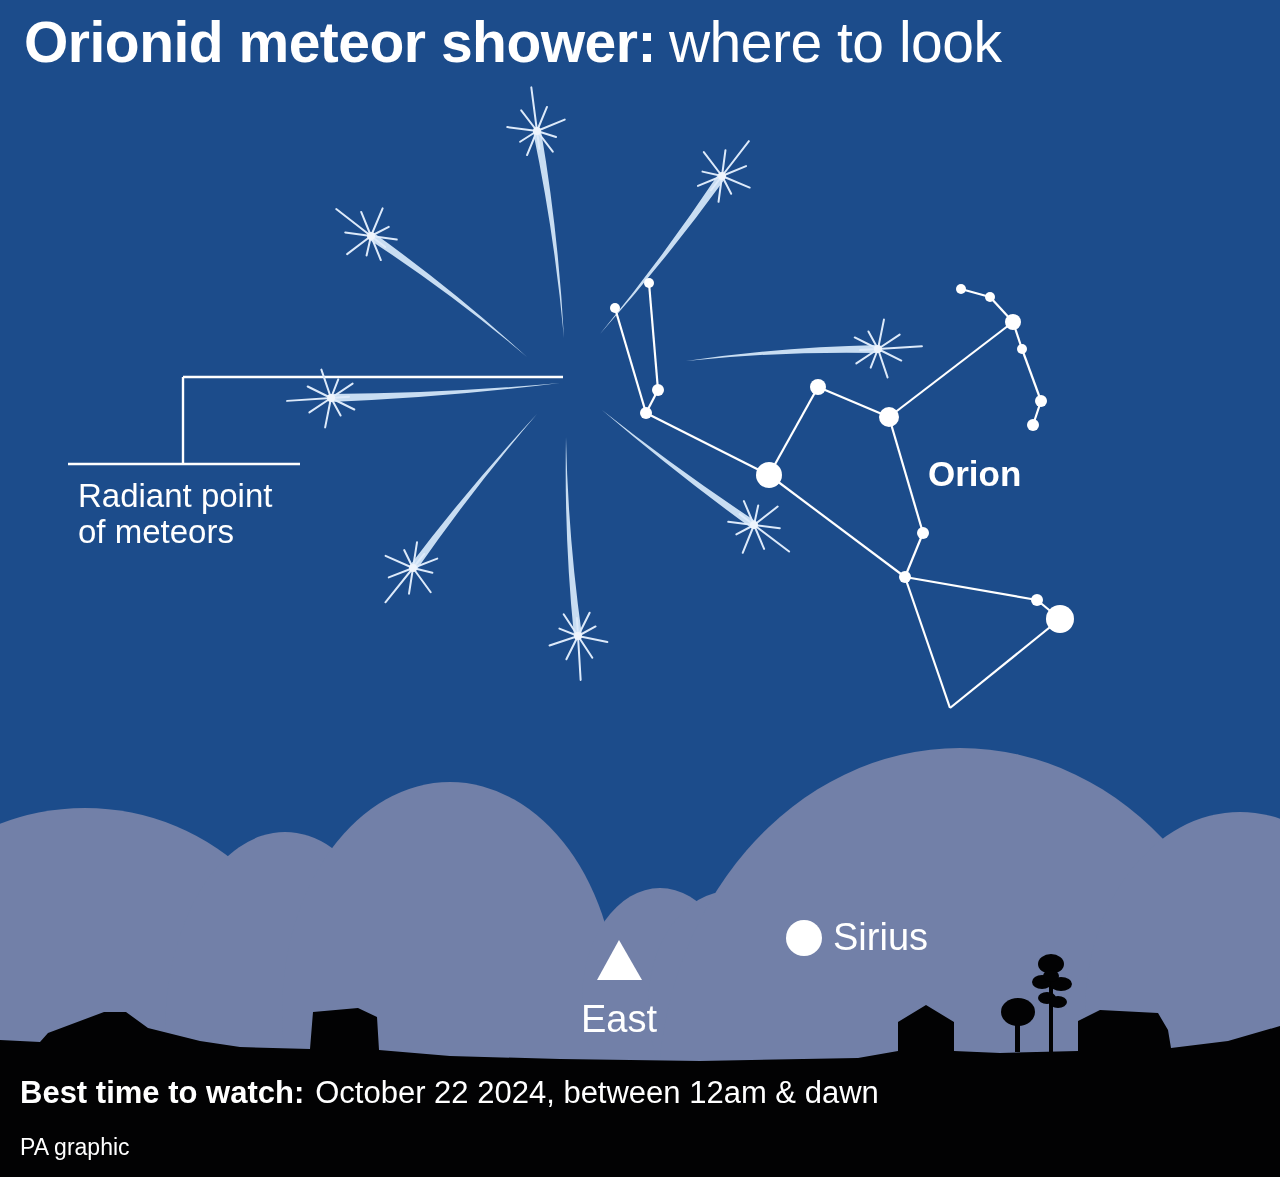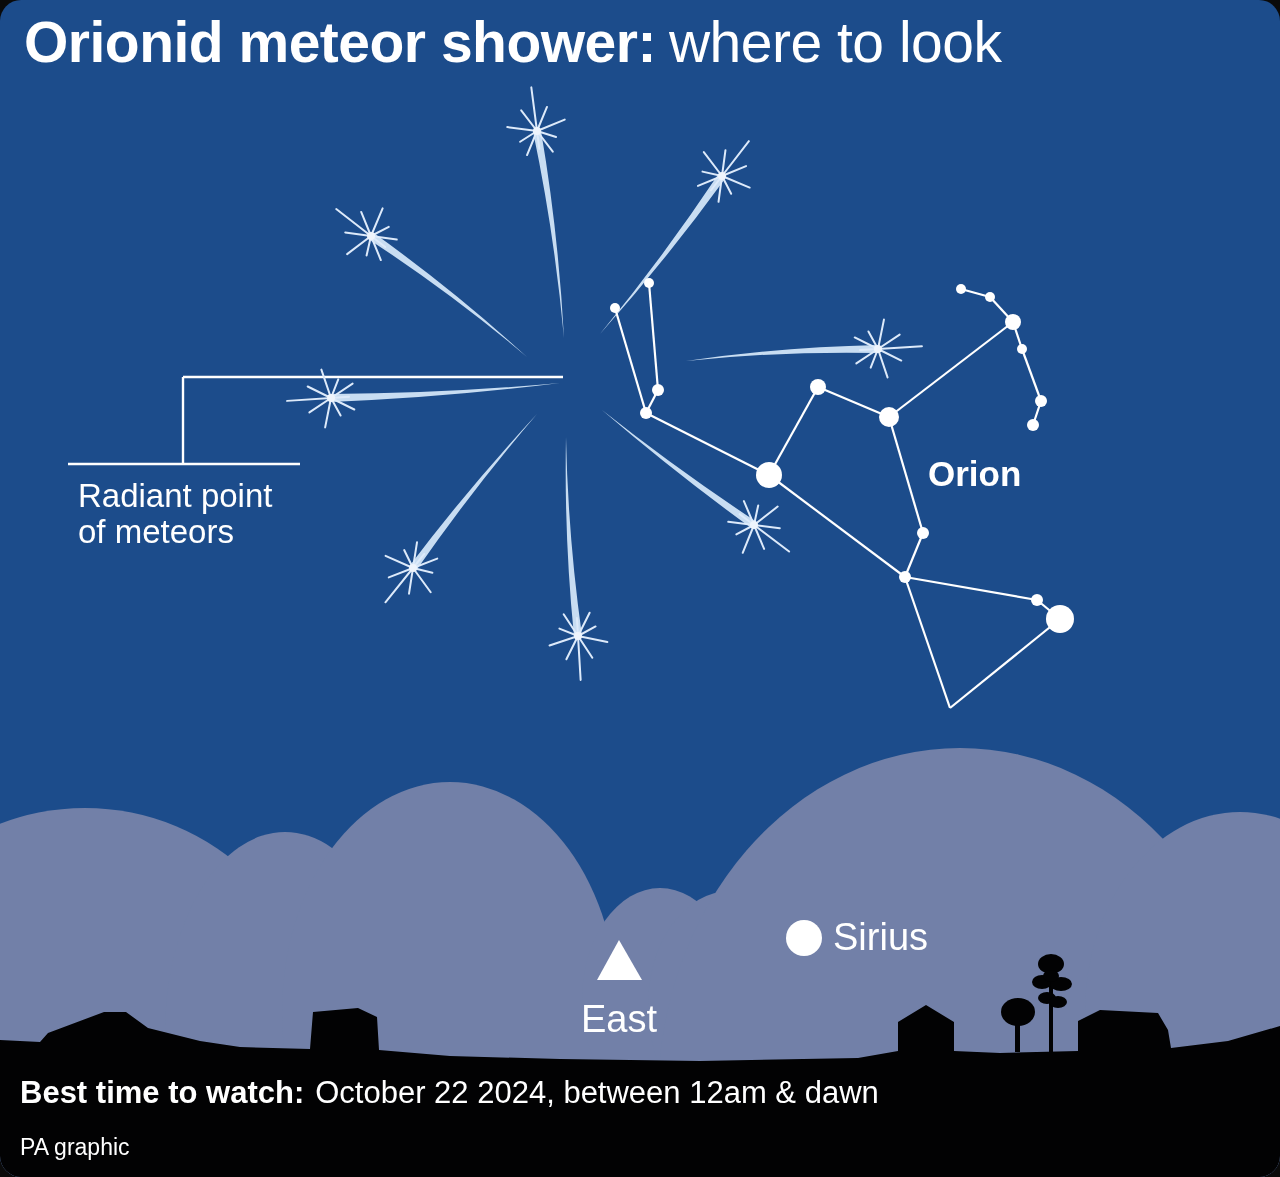--- a/index.html
+++ b/index.html
@@ -1,17 +1,17 @@
 <!DOCTYPE html>
 <html><head>
 <meta charset="utf-8">
 <style>
   html,body{margin:0;padding:0;background:#0a0a0a;}
   .stage{position:relative;width:1280px;height:1177px;overflow:hidden;
-         font-family:"Liberation Sans", sans-serif;border-radius:21px;}
+         font-family:"Liberation Sans", sans-serif;}
   svg{position:absolute;left:0;top:0;display:block;}
   text{font-family:"Liberation Sans", sans-serif;}
   .t-bold{font-weight:bold;}
 </style>
 </head>
 <body>
 
 <div class="stage">
   <svg id="scene" width="1280" height="1177" viewBox="0 0 1280 1177">
     <rect id="sky" x="0" y="0" width="1280" height="1177" fill="#1c4c8b"></rect>

